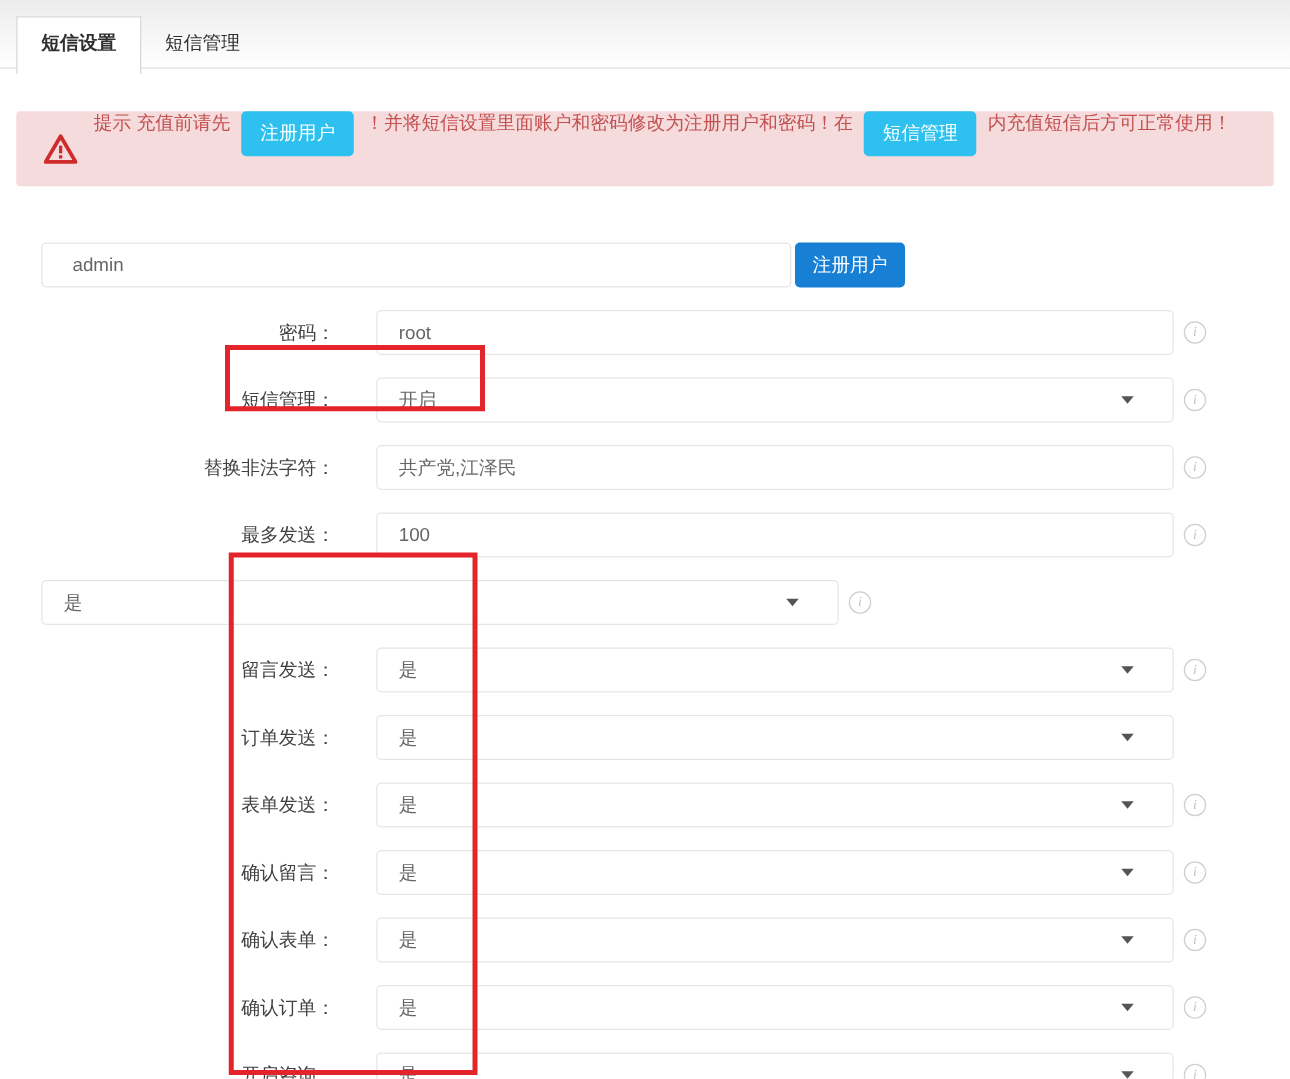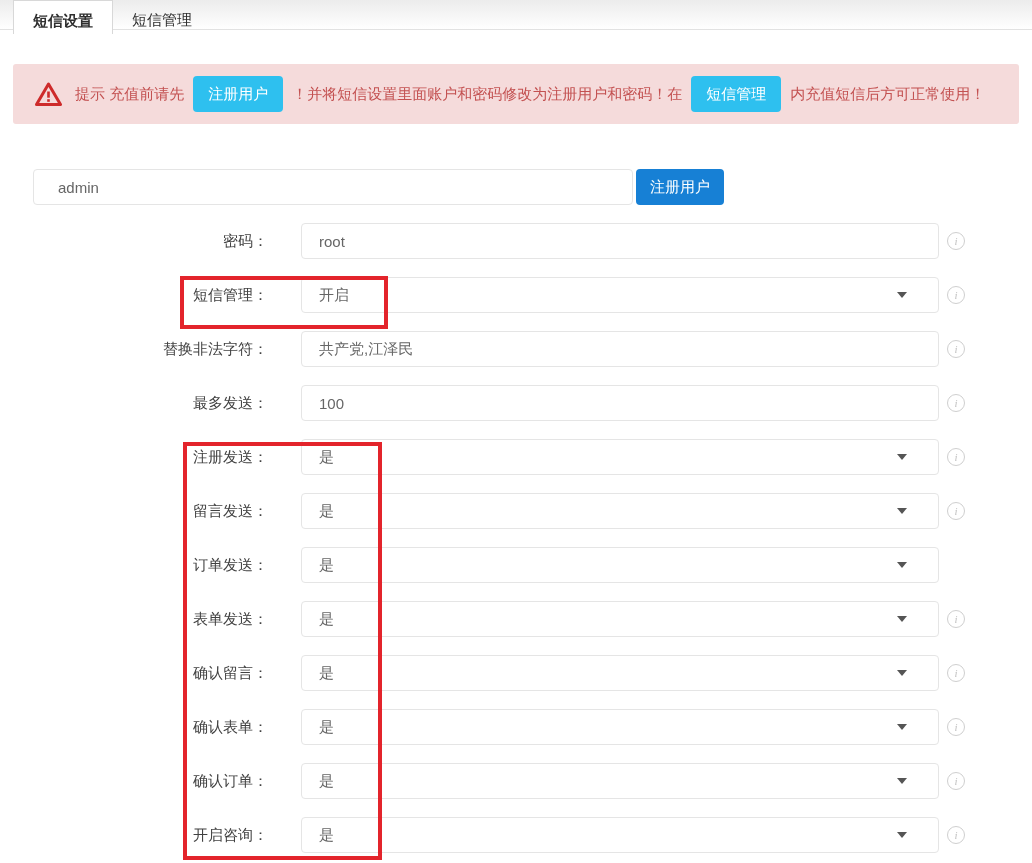--- a/index.html
+++ b/index.html
@@ -3,38 +3,38 @@
 <meta charset="utf-8">
 <style>
   html,body{margin:0;padding:0;}
   body{
     width:1032px;height:863px;position:relative;overflow:hidden;
     background:#ffffff;
     font-family:"Liberation Sans","DejaVu Sans",sans-serif;
   }
   
   .tabbar{
-    height:30px;box-sizing:border-box;
+    height:55px;box-sizing:border-box;
     background:linear-gradient(180deg,#ececec 0%,#fbfbfb 80%,#ffffff 100%);
     border-bottom:1px solid #e2e2e2;
     padding-left:13px;
-    display:flex;
+    display:flex;align-items:flex-end;
   }
   .tab{
     font-size:15px;color:#2f2f2f;padding:11px 19px 10px;cursor:pointer;white-space:nowrap;
   }
   .tab.active{
     background:#ffffff;border:1px solid #d8d8d8;border-bottom:none;
     margin-bottom:-5px;padding-bottom:15px;font-weight:bold;position:relative;z-index:2;
   }
   
   .alert{
     margin:34px 13px 0;height:60px;box-sizing:border-box;
     background:#f5dbdb;border-radius:3px;
-    display:flex;align-items:center;padding:0 20px 0 22px;
+    display:flex;padding:0 20px 0 22px;
   }
   .warn-icon{flex:none;display:flex;align-items:center;margin-right:13px;}
   .alert-text{color:#c35151;font-size:15px;white-space:nowrap;}
   .alert-btn{
     background:#2ec0ef;color:#ffffff;border:none;border-radius:4px;
     font-size:15px;padding:0 15px;height:36px;line-height:36px;
     margin:0 9px;cursor:pointer;white-space:nowrap;font-family:inherit;
   }
   
   .form{margin-top:45px;}
@@ -141,21 +141,20 @@
   <div class="form-row">
     <label class="form-label">最多发送：</label>
     <div class="field-wrap">
       <input class="text-field" type="text" value="100" style="">
 
       <span class="info-icon">i</span>
     </div>
   </div>
 
   <div class="form-row">
-    <label class="form-label">注册发送：</label>
     <div class="field-wrap">
 
       <div class="select-field">
         <span class="select-value">是</span>
         <span class="caret-icon"></span>
       </div>
 
       <span class="info-icon">i</span>
     </div>
   </div>

